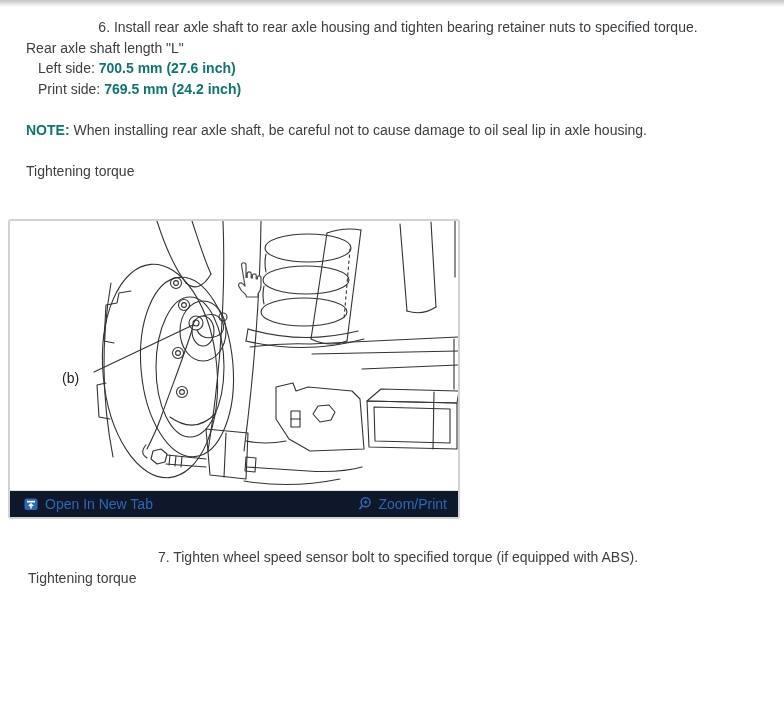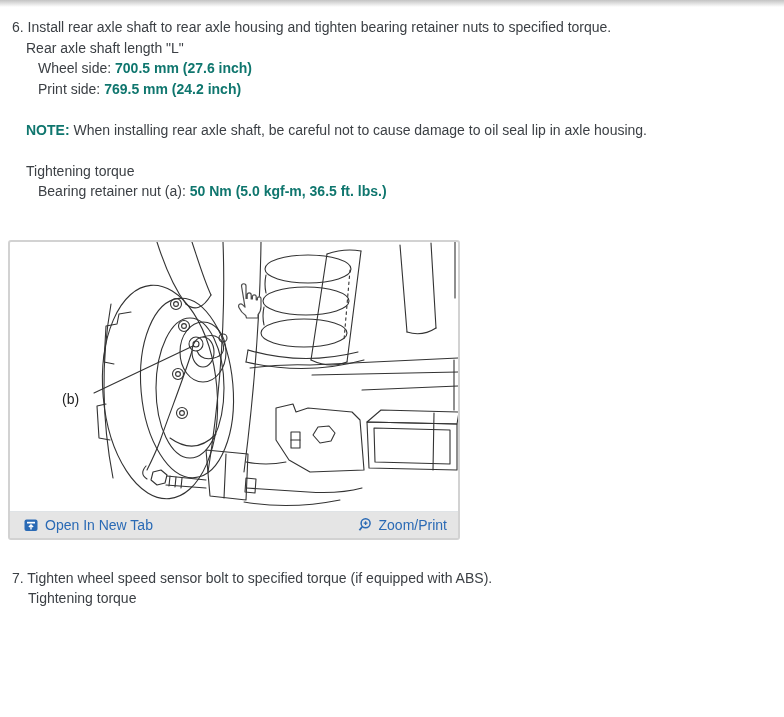--- a/index.html
+++ b/index.html
@@ -11,21 +11,21 @@
     color: #3c4045;
     overflow: hidden;
     position: relative;
   }
   .top-shadow {
     width: 100%; height: 7px;
     background: linear-gradient(#c3c3c3, #ffffff);
   }
   .content { padding-top: 10px; }
   .ln { line-height: 20.5px; white-space: nowrap; }
-  .ind1 { padding-left: 12px; }
+  .ind1 { padding-left: 12px; text-align: center; }
   .ind2 { padding-left: 26px; }
   .ind2b { padding-left: 28px; }
   .ind3 { padding-left: 38px; }
   .ind3b { padding-left: 40px; }
   .gap1 { margin-top: 21px; }
   .gap2 { margin-top: 20px; }
   b, .bold { font-weight: bold; color: #0f766e; }
 
   .figure-box {
     margin: 38px 0 0 8px;
@@ -34,21 +34,21 @@
     border-radius: 3px;
     background: #ffffff;
   }
   .figure-canvas {
     width: 448px; height: 269px;
     display: block;
     cursor: default;
   }
   .figure-footer {
     height: 27px;
-    background: #e5e5e5;
+    background: #0f172a;
     border-top: 1px solid #dfe3e6;
     display: flex;
     align-items: center;
     justify-content: space-between;
     padding: 0 11px 0 13px;
   }
   .fig-link {
     display: inline-flex;
     align-items: center;
     gap: 6px;
@@ -64,27 +64,26 @@
 </style>
 </head>
 <body>
 
 <div class="top-shadow"></div>
 
 <div class="content">
 
   <p class="ln ind1">6. Install rear axle shaft to rear axle housing and tighten bearing retainer nuts to specified torque.</p>
   <p class="ln ind2">Rear axle shaft length "L"</p>
-  <p class="ln ind3"><span>Wheel side:</span> <b>700.5 mm (27.6 inch)</b></p>
+  <p class="ln ind3"><span>Left side:</span> <b>700.5 mm (27.6 inch)</b></p>
   <p class="ln ind3"><span>Print side:</span> <b>769.5 mm (24.2 inch)</b></p>
 
   <p class="ln ind2 gap1"><b>NOTE:</b> <span>When installing rear axle shaft, be careful not to cause damage to oil seal lip in axle housing.</span></p>
 
   <p class="ln ind2 gap2">Tightening torque</p>
-  <p class="ln ind3"><span>Bearing retainer nut (a):</span> <b>50 Nm (5.0 kgf-m, 36.5 ft. lbs.)</b></p>
 
   <div class="figure-box">
     <svg class="diagram figure-canvas" viewBox="0 0 448 269">
 
       <path d="M147,0 C154,22 164,46 176,62"></path>
       <path d="M182,0 C188,18 194,38 201,53"></path>
       <path d="M176,62 Q189,73 201,53"></path>
 
       <ellipse cx="150" cy="150" rx="57" ry="107" transform="rotate(-5 150 150)"></ellipse>
       <ellipse cx="177" cy="146" rx="46" ry="90" transform="rotate(-5 177 146)"></ellipse>

